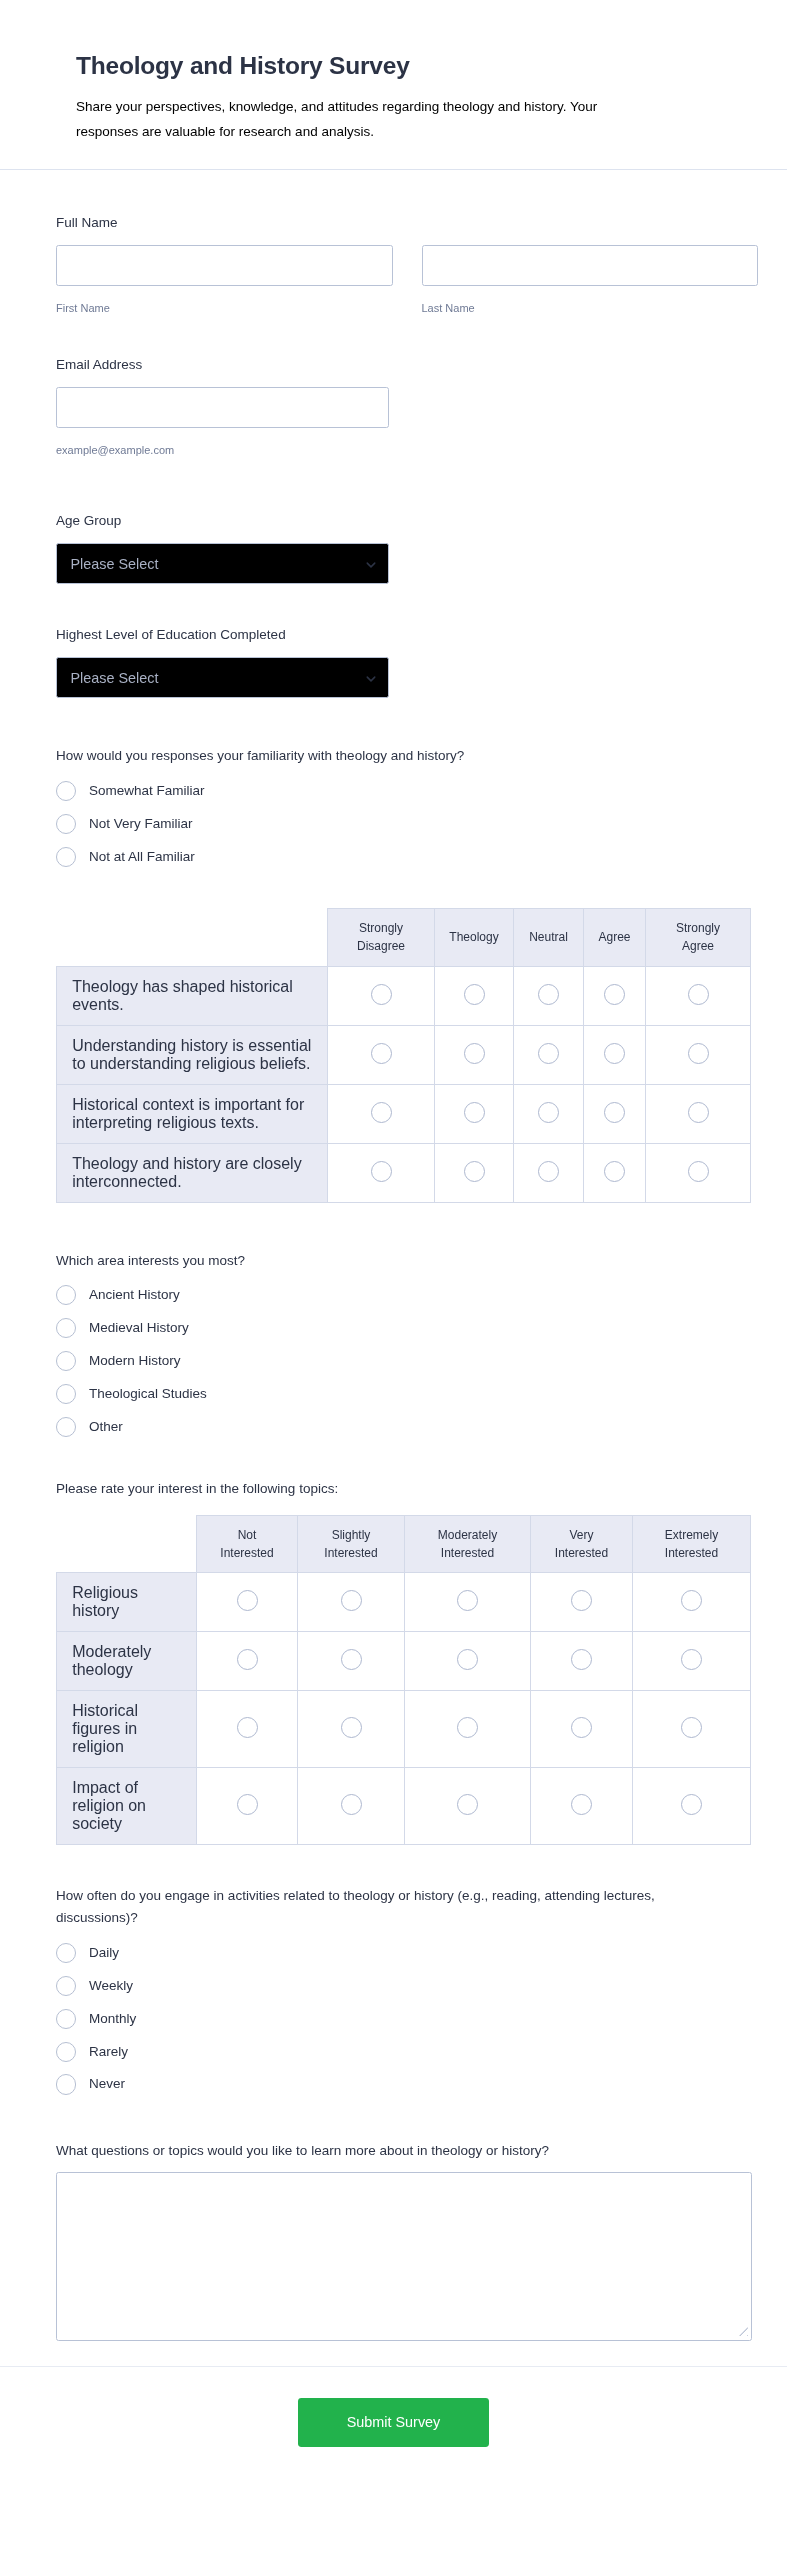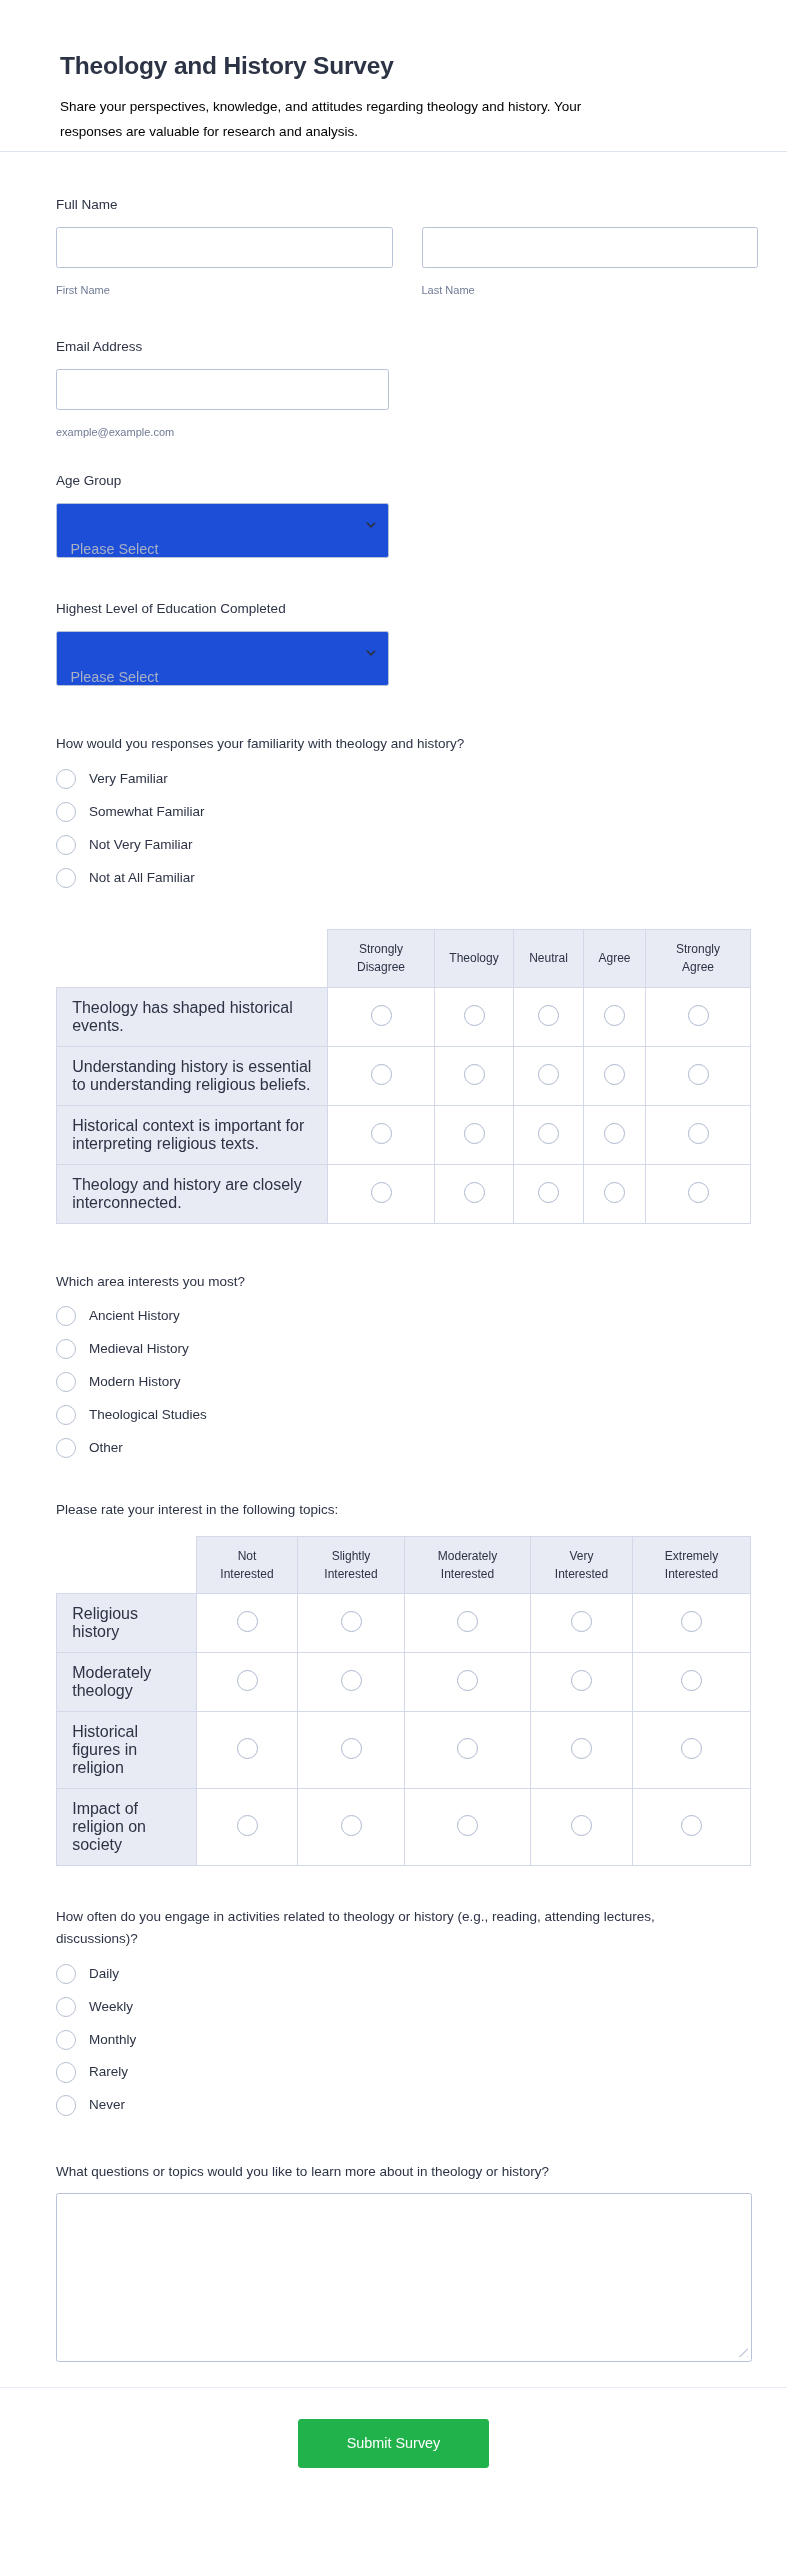--- a/index.html
+++ b/index.html
@@ -2,54 +2,54 @@
 <html style="font-size:13.5px"><head>
 <meta charset="utf-8">
 <style>
   * { box-sizing: border-box; }
   html { background:#fff; }
   body {
     margin: 0 auto; width: 787px; height: 2576px; overflow: hidden;
     background: #fff; position: relative;
     font-family: "Liberation Sans", sans-serif; color: #2c3345;
   }
-  .header { height: 152px; padding: 51px 60px 0; border-bottom: 0.8px solid #dde3ef; }
+  .header { height: 170px; padding: 51px 76px 0; border-bottom: 0.8px solid #dde3ef; }
   .title { font-size: 24.5px; font-weight: 700; letter-spacing: -0.2px; margin: 0; line-height: 30.5px; }
   .desc  { margin-top: 12px; font-size: 13.5px; line-height: 25.4px; max-width: 542px; color: #000000; }
 
   .form { padding: 0 29px 0 56px; }
   .label, .q { font-size: 13.5px; font-weight: 500; line-height: 22px; max-width: 652px; }
   .label { margin-bottom: 11px; }
   .q { margin-bottom: 10.2px; }
 
   .sec-fullname  { margin-top: 42px; }
   .sec-email     { margin-top: 39px; }
-  .sec-age       { margin-top: 32px; }
+  .sec-age       { margin-top: 54px; }
   .sec-education { margin-top: 40px; }
   .sec-familiar  { margin-top: 47px; }
   .sec-agree     { margin-top: 41px; }
   .sec-area      { margin-top: 47px; }
   .sec-topics    { margin-top: 41px; }
   .sec-freq      { margin-top: 40px; }
   .sec-satisf    { margin-top: 45px; }
   .sec-open      { margin-top: 45px; }
 
   .name-row { display: flex; gap: 29px; }
   .name-col { flex: 1; }
   .text-input {
     display: block; width: 333px; height: 41px; border: 0.8px solid #b8c2d6;
     border-radius: 2.5px; background: #fff; outline: none; padding: 0 12px;
     font-family: "Liberation Sans", sans-serif; font-size: 12.7px; color: #2c3345;
   }
   .name-col .text-input { width: 100%; }
   .sublabel { margin-top: 16px; font-size: 11px; color: #6f7a95; line-height: 12.7px; }
 
   .select {
-    position: relative; width: 333px; height: 55px; border: 0.8px solid #b8c2d6;
-    border-radius: 2.5px; background: #1d4ed8; display: flex; align-items: flex-end;
+    position: relative; width: 333px; height: 41px; border: 0.8px solid #b8c2d6;
+    border-radius: 2.5px; background: #000000; display: flex; align-items: center;
     padding: 0 34px 0 13.5px; cursor: pointer;
   }
   .select .ph { font-size: 14.4px; color: #a9b1c4; }
   .select .chev { position: absolute; right: 11px; top: 14.4px; }
 
   .options { margin-top: 13.5px; }
   .radio-option { display: flex; align-items: center; gap: 12.7px; margin-bottom: 12.7px; cursor: pointer; }
   .radio-circle {
     width: 20.3px; height: 20.3px; border-radius: 50%;
     border: 0.8px solid #b6bfd2; background: #fff; flex: 0 0 auto;
@@ -147,24 +147,20 @@
         <svg width="12" height="12" viewBox="0 0 16 16">
             <path d="M3 5.5l5 5 5-5" fill="none" stroke="#2c3345" stroke-width="2" stroke-linecap="round" stroke-linejoin="round"></path>
           </svg>
       </span>
     </div>
   </div>
 
   <div class="sec-familiar">
     <div class="q">How would you responses your familiarity with theology and history?</div>
     <div class="options">
-        <div class="radio-option">
-          <span class="radio-circle"></span>
-          <span class="radio-label">Very Familiar</span>
-        </div>
         <div class="radio-option">
           <span class="radio-circle"></span>
           <span class="radio-label">Somewhat Familiar</span>
         </div>
         <div class="radio-option">
           <span class="radio-circle"></span>
           <span class="radio-label">Not Very Familiar</span>
         </div>
         <div class="radio-option">
           <span class="radio-circle"></span>

